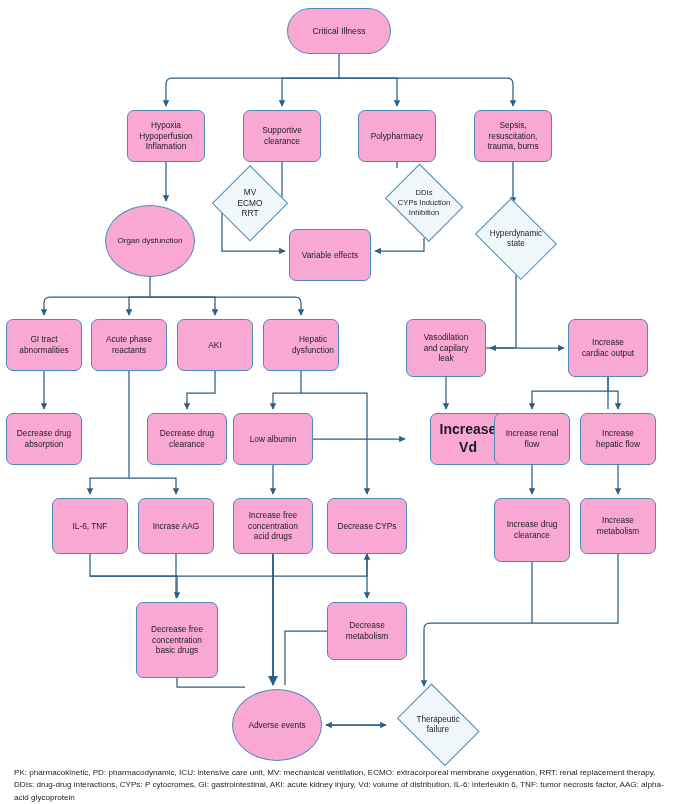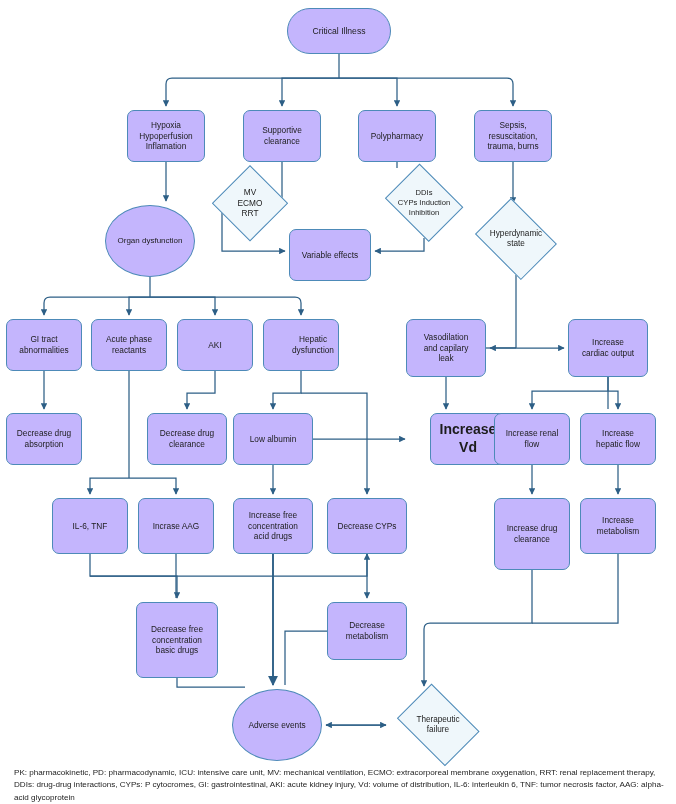--- a/index.html
+++ b/index.html
@@ -28,21 +28,21 @@
     height: 804px;
     pointer-events: none;
   }
   .node {
     position: absolute;
     box-sizing: border-box;
     display: flex;
     align-items: center;
     justify-content: center;
     text-align: center;
-    background: #c4b5fd;
+    background: #f9a8d4;
     border: 1.4px solid #4d8ab8;
     color: #1c1c1c;
     line-height: 1.28;
     white-space: pre-line;
   }
   .node.rect {
     border-radius: 7px;
   }
   .node.stadium {
     border-radius: 26px;
@@ -215,21 +215,21 @@
       <div class="node rect" style="left: 494px; top: 413px; width: 76px; height: 52px; font-size: 8.3px;"><span>Increase renal
 flow</span></div>
       <div class="node rect" style="left: 580px; top: 413px; width: 76px; height: 52px; font-size: 8.3px;"><span>Increase
 hepatic flow</span></div>
       <div class="node rect" style="left: 52px; top: 498px; width: 76px; height: 56px; font-size: 8.3px;"><span>IL-6, TNF</span></div>
       <div class="node rect" style="left: 138px; top: 498px; width: 76px; height: 56px; font-size: 8.3px;"><span>Incrase AAG</span></div>
       <div class="node rect" style="left: 233px; top: 498px; width: 80px; height: 56px; font-size: 8.3px;"><span>Increase free
 concentration
 acid drugs</span></div>
       <div class="node rect" style="left: 327px; top: 498px; width: 80px; height: 56px; font-size: 8.3px;"><span>Decrease CYPs</span></div>
-      <div class="node rect" style="left: 494px; top: 498px; width: 76px; height: 72px; font-size: 8.3px;"><span>Increase drug
+      <div class="node rect" style="left: 494px; top: 498px; width: 76px; height: 64px; font-size: 8.3px;"><span>Increase drug
 clearance</span></div>
       <div class="node rect" style="left: 580px; top: 498px; width: 76px; height: 56px; font-size: 8.3px;"><span>Increase
 metabolism</span></div>
       <div class="node rect" style="left: 136px; top: 602px; width: 82px; height: 76px; font-size: 8.3px;"><span>Decrease free
 concentration
 basic drugs</span></div>
       <div class="node rect" style="left: 327px; top: 602px; width: 80px; height: 58px; font-size: 8.3px;"><span>Decrease
 metabolism</span></div>
       <div class="node circle" style="left: 232px; top: 689px; width: 90px; height: 72px; font-size: 8.3px;"><span>Adverse events</span></div>
       <div class="node diamond" style="left: 390px; top: 690px; width: 96px; height: 70px; font-size: 8.2px;"><div class="dm-shape"></div><div class="dm-label">Therapeutic

